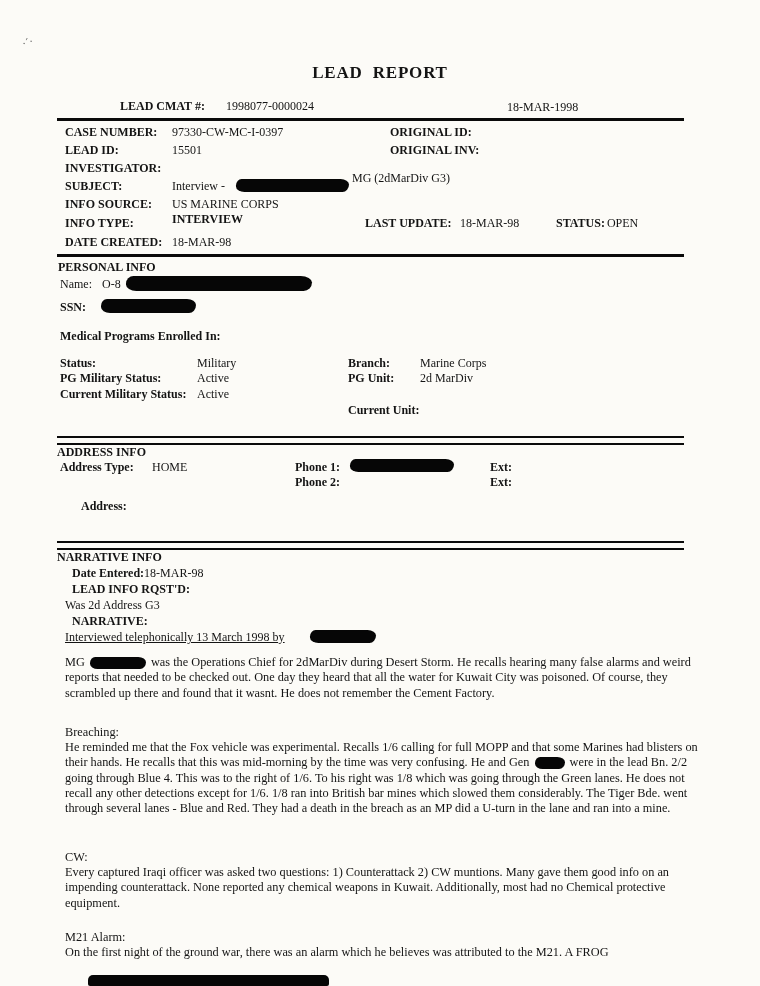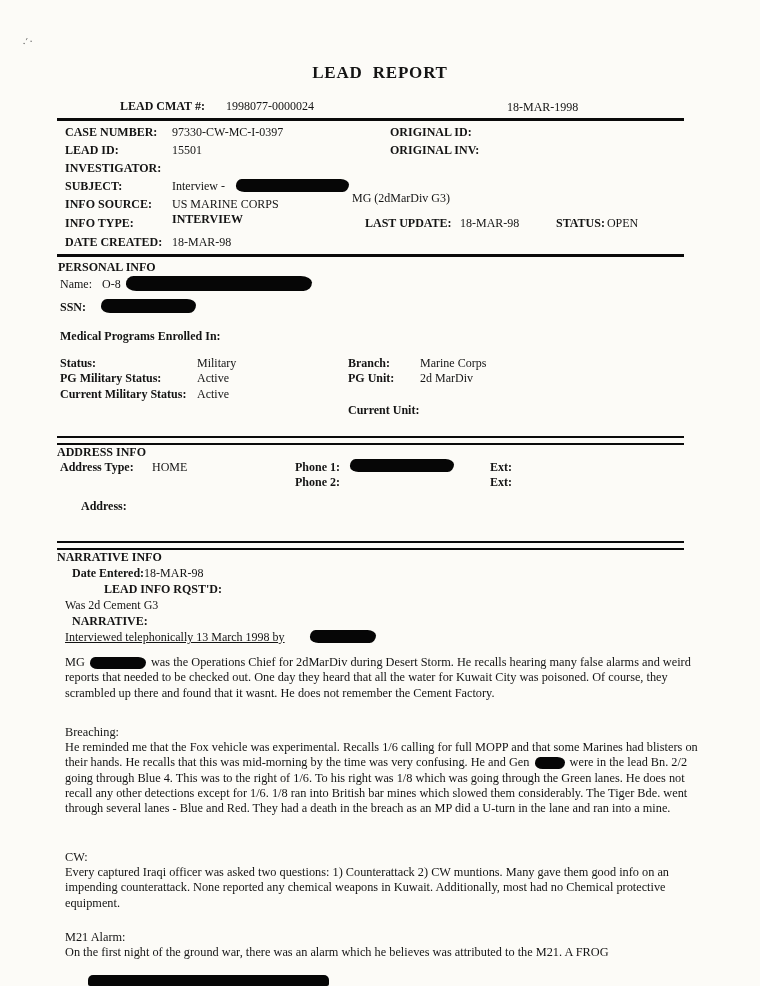--- a/index.html
+++ b/index.html
@@ -59,21 +59,21 @@
 
     <span class="abs b" style="left:65px; top:144px;">LEAD ID:</span>
     <span class="abs" style="left:172px; top:144px;">15501</span>
     <span class="abs b" style="left:390px; top:144px;">ORIGINAL INV:</span>
 
     <span class="abs b" style="left:65px; top:162px;">INVESTIGATOR:</span>
 
     <span class="abs b" style="left:65px; top:180px;">SUBJECT:</span>
     <span class="abs" style="left:172px; top:180px;">Interview -</span>
     <span class="redaction" style="left:236px; top:179px; width:113px; height:13px;"></span>
-    <span class="abs" style="left:352px; top:192px;">MG (2dMarDiv G3)</span>
+    <span class="abs" style="left:352px; top:172px;">MG (2dMarDiv G3)</span>
 
     <span class="abs b" style="left:65px; top:198px;">INFO SOURCE:</span>
     <span class="abs" style="left:172px; top:198px;">US MARINE CORPS</span>
 
     <span class="abs b" style="left:65px; top:217px;">INFO TYPE:</span>
     <span class="abs" style="left:172px; top:213px;font-weight:bold;">INTERVIEW</span>
     <span class="abs b" style="left:365px; top:217px;">LAST UPDATE:</span>
     <span class="abs" style="left:460px; top:217px;">18-MAR-98</span>
     <span class="abs" style="left:556px; top:217px;">
       <span class="b">STATUS:</span><span class="gap">OPEN</span>
@@ -134,22 +134,22 @@
   <div class="rule" style="left:57px; top:541px; width:627px; height:2px;"></div>
   <div class="rule" style="left:57px; top:548px; width:627px; height:2px;"></div>
 
   <div>
     <span class="abs b" style="left:57px; top:551px;">NARRATIVE INFO</span>
 
     <span class="abs" style="left:72px; top:567px;">
       <span class="b">Date Entered:</span><span>18-MAR-98</span>
     </span>
 
-    <span class="abs b" style="left:72px; top:583px;margin-left:32px;">LEAD INFO RQST'D:</span>
-    <span class="abs" style="left:65px; top:599px;">Was 2d Cement G3</span>
+    <span class="abs b" style="left:72px; top:583px;">LEAD INFO RQST'D:</span>
+    <span class="abs" style="left:65px; top:599px;">Was 2d Address G3</span>
     <span class="abs b" style="left:72px; top:615px;">NARRATIVE:</span>
 
     <span class="abs" style="left:65px; top:631px;text-decoration:underline;">Interviewed telephonically 13 March 1998 by</span>
     <span class="redaction" style="left:310px; top:630px; width:66px; height:13px;"></span>
 
     <div class="para" style="top:655px;"><span>MG</span> <span class="redaction inline" style="width: 56px; height: 12px;"></span> <span>was the Operations Chief for 2dMarDiv during Desert Storm.  He recalls hearing many false alarms and weird reports that needed to be checked out.  One day they heard that all the water for Kuwait City was poisoned. Of course, they scrambled up there and found that it wasnt.  He does not remember the Cement Factory.</span> </div>
 
     <div class="para" style="top:725px;">Breaching:</div>
     <div class="para" style="top:740px;"><span>He reminded me that the Fox vehicle was experimental.  Recalls 1/6 calling for full MOPP and that some Marines had blisters on their hands.  He recalls that this was mid-morning by the time was very confusing.  He and Gen</span> <span class="redaction inline" style="width: 30px; height: 12px;"></span> <span>were in the lead Bn. 2/2 going through Blue 4.  This was to the right of 1/6.  To his right was 1/8 which was going through the Green lanes.  He does not recall any other detections except for 1/6.  1/8 ran into British bar mines which slowed them considerably.  The Tiger Bde. went through several lanes - Blue and Red.  They had a death in the breach as an MP did a U-turn in the lane and ran into a mine.</span> </div>
 

